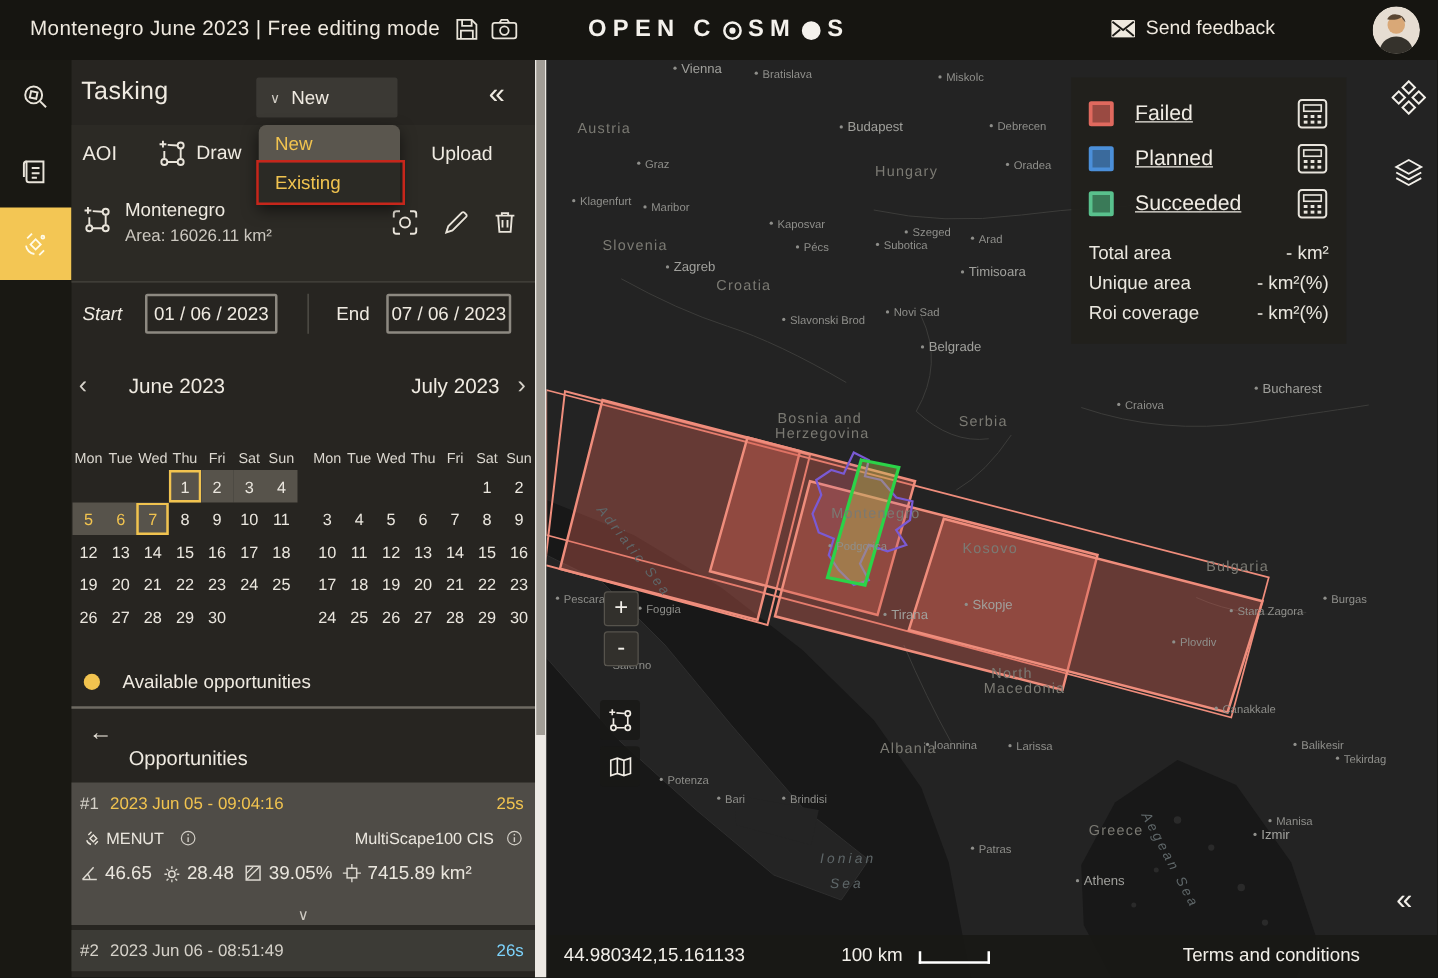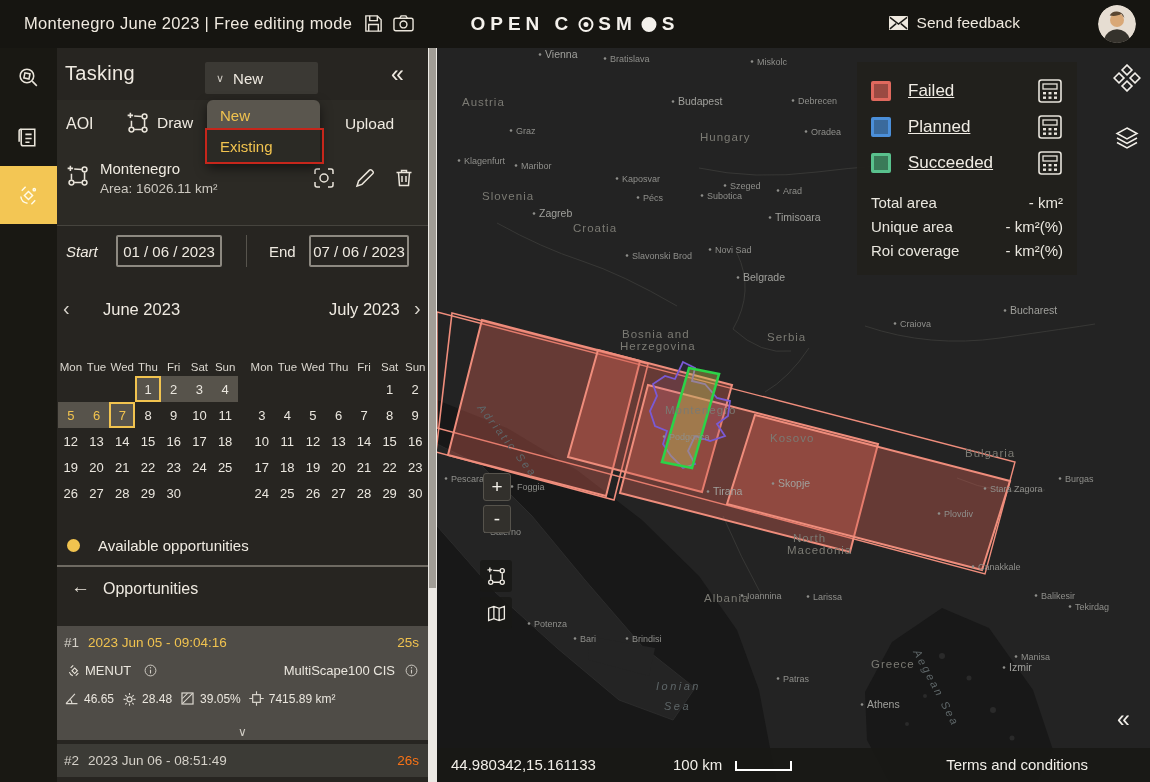--- a/index.html
+++ b/index.html
@@ -68,38 +68,38 @@
   .day { height:26px; font-size:13px; color:#eae6de; display:flex; align-items:center; justify-content:center; }
   .day.in-range { background:#57534b; }
   .day.opp-day { color:#f1c34f; }
   .day.boxed { box-shadow:inset 0 0 0 2px #f1c34f; }
 
   #avail { position:absolute; left:10px; top:489px; display:flex; align-items:center; gap:18px; }
   #avail .dot { width:13px; height:13px; border-radius:50%; background:#f1c34f; }
   #avail .lbl { font-size:15px; }
   #sec-divider { position:absolute; left:0; top:517px; width:371px; height:2px; background:#6e6a62; }
   #opps-back { position:absolute; left:14px; top:528px; font-size:19px; color:#e9e4da; }
-  #opps-title { position:absolute; left:46px; top:532px; font-size:16px; }
+  #opps-title { position:absolute; left:46px; top:551px; font-size:16px; }
 
   .opp-card { position:absolute; left:0; width:371px; }
   #opp1 { top:578px; height:114px; background:#4f4c47; }
   #opp2 { top:696px; height:33px; background:#3c3b36; }
   .opp-id { position:absolute; left:7px; top:9px; font-size:13.5px; color:#d5d1c9; }
   .opp-dt { position:absolute; left:31px; top:9px; font-size:13.5px; }
   #opp1 .opp-dt, #opp1 .opp-dur { color:#f1c34f; }
-  #opp2 .opp-dt { color:#d5d1c9; } #opp2 .opp-dur { color:#f97316; }
+  #opp2 .opp-dt { color:#d5d1c9; } #opp2 .opp-dur { color:#7dd3fc; }
   .opp-dur { position:absolute; right:9px; top:9px; font-size:13.5px; }
   .opp-sub { position:absolute; left:0; top:34px; width:100%; height:22px; }
   .sat-ic { position:absolute; left:9px; top:2px; width:17px; height:17px; color:#e9e4da; }
   .opp-sat { position:absolute; left:28px; top:3px; font-size:13px; color:#eae6de; }
   .info-ic { position:absolute; width:15px; height:15px; color:#d0ccc4; top:3px; }
   #info1 { left:86px; } #info2 { right:9px; }
   .opp-instr { position:absolute; right:33px; top:3px; font-size:13px; color:#eae6de; }
   #opp-metrics { position:absolute; left:6px; top:64px; display:flex; gap:7px; align-items:center; }
-  .metric { display:flex; align-items:center; gap:4px; font-size:12px; color:#eae6de; }
+  .metric { display:flex; align-items:center; gap:4px; font-size:15px; color:#eae6de; }
   .metric .ic { width:17px; height:17px; color:#dcd8d0; }
   .opp-chev { position:absolute; left:50%; bottom:1px; transform:translateX(-50%); font-size:12px; color:#cfcbc3; }
 
   
   #dd-menu { position:absolute; left:207px; top:100px; width:113px; z-index:50; box-shadow:0 5px 12px rgba(0,0,0,.55);
     border-radius:6px 6px 2px 2px; font-size:15px; }
   .dd-item { display:flex; align-items:center; padding-left:13px; color:#f1c34f; }
   #dd-item-0 { height:30px; background:#5a564e; border-radius:6px 6px 0 0; }
   #dd-item-1 { height:33px; background:#2b2a25; }
   #annotation-box { position:absolute; left:205px; top:128px; width:119px; height:36px; border:2px solid #c6261b; z-index:60; }

